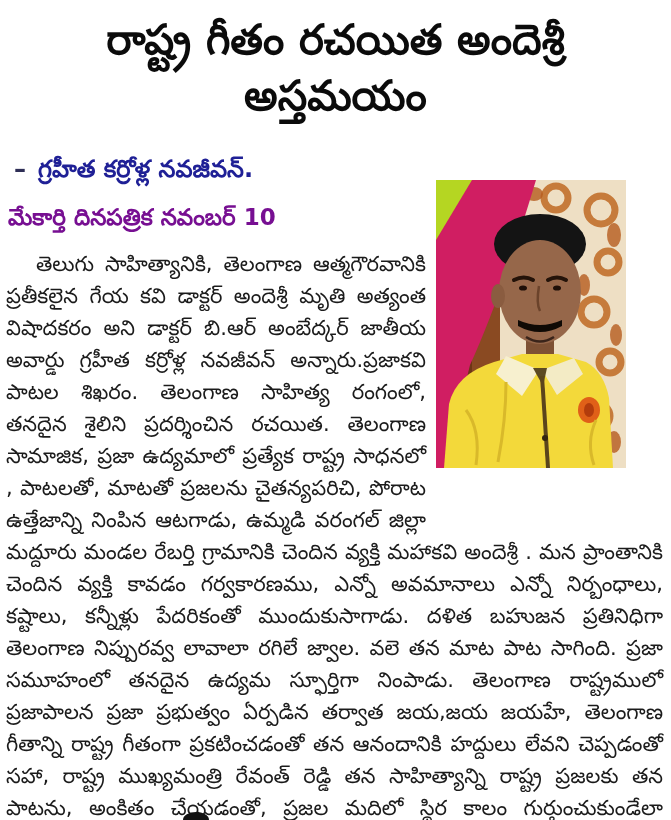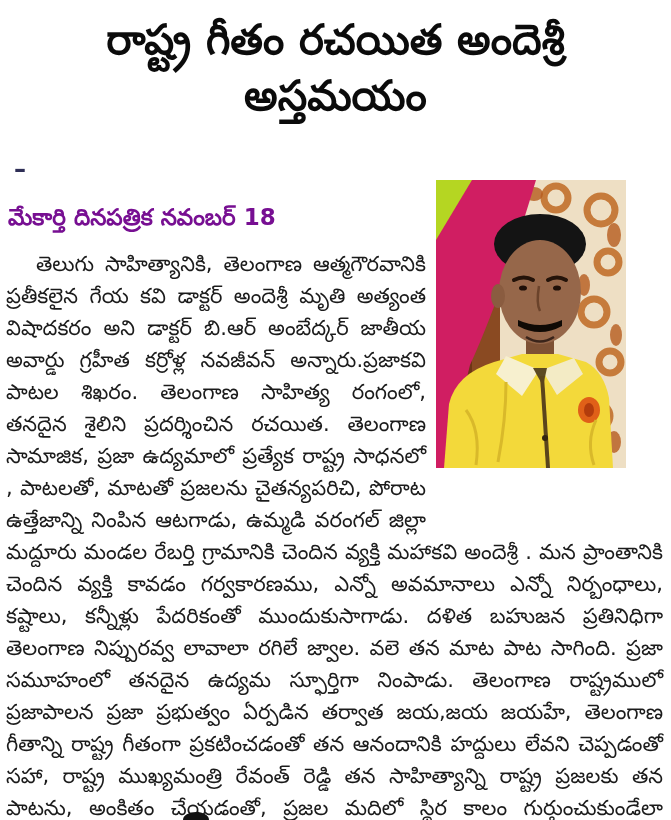--- a/index.html
+++ b/index.html
@@ -66,20 +66,21 @@
 
 <div class="page">
 
   <h1 class="headline">
     <span>రాష్ట్ర గీతం రచయిత అందెశ్రీ అస్తమయం</span>
   </h1>
 
   <div class="byline">
     <span class="dash">–</span>
     <div class="byline-text">
+      <div>గ్రహీత కర్రోళ్ల నవజీవన్.</div>
     </div>
   </div>
 
   <div class="photo-float">
     <svg width="190" height="288" viewBox="0 0 190 288" xmlns="http://www.w3.org/2000/svg">
 
       <rect x="0" y="0" width="190" height="288" fill="#eedfc4"></rect>
       <g fill="none" stroke="#c06a24" stroke-width="7" opacity="0.85">
         <circle cx="165" cy="30" r="14"></circle>
         <circle cx="172" cy="82" r="11"></circle>
@@ -128,19 +129,19 @@
         <ellipse cx="153" cy="230" rx="5" ry="7" fill="#b33c0c"></ellipse>
         <g stroke="#d9b92a" stroke-width="3" fill="none">
           <path d="M30,230 Q45,250 40,285"></path>
           <path d="M160,240 Q150,262 158,285"></path>
           <path d="M70,202 Q70,240 62,282"></path>
         </g>
       </g>
     </svg>
   </div>
 
-  <p class="dateline">మేకార్తి దినపత్రిక నవంబర్ 18</p>
+  <p class="dateline">మేకార్తి దినపత్రిక నవంబర్ 10</p>
 
   <p class="body-text">తెలుగు సాహిత్యానికి, తెలంగాణ ఆత్మగౌరవానికి ప్రతీకలైన గేయ కవి డాక్టర్ అందెశ్రీ మృతి అత్యంత విషాదకరం అని డాక్టర్ బి.ఆర్ అంబేద్కర్ జాతీయ అవార్డు గ్రహీత కర్రోళ్ల నవజీవన్ అన్నారు.ప్రజాకవి పాటల శిఖరం. తెలంగాణ సాహిత్య రంగంలో, తనదైన శైలిని ప్రదర్శించిన రచయిత. తెలంగాణ సామాజిక, ప్రజా ఉద్యమాలో ప్రత్యేక రాష్ట్ర సాధనలో , పాటలతో, మాటతో ప్రజలను చైతన్యపరిచి, పోరాట ఉత్తేజాన్ని నింపిన ఆటగాడు, ఉమ్మడి వరంగల్ జిల్లా మద్దూరు మండల రేబర్తి గ్రామానికి చెందిన వ్యక్తి మహాకవి అందెశ్రీ . మన ప్రాంతానికి చెందిన వ్యక్తి కావడం గర్వకారణము, ఎన్నో అవమానాలు ఎన్నో నిర్బంధాలు, కష్టాలు, కన్నీళ్లు పేదరికంతో ముందుకుసాగాడు. దళిత బహుజన ప్రతినిధిగా తెలంగాణ నిప్పురవ్వ లావాలా రగిలే జ్వాల. వలె తన మాట పాట సాగింది. ప్రజా సమూహంలో తనదైన ఉద్యమ స్ఫూర్తిగా నింపాడు. తెలంగాణ రాష్ట్రములో ప్రజాపాలన ప్రజా ప్రభుత్వం ఏర్పడిన తర్వాత జయ,జయ జయహే, తెలంగాణ గీతాన్ని రాష్ట్ర గీతంగా ప్రకటించడంతో తన ఆనందానికి హద్దులు లేవని చెప్పడంతో సహా, రాష్ట్ర ముఖ్యమంత్రి రేవంత్ రెడ్డి తన సాహిత్యాన్ని రాష్ట్ర ప్రజలకు తన పాటను, అంకితం చేయడంతో, ప్రజల మదిలో స్థిర కాలం గుర్తుంచుకుండేలా మిగిలిపోయారని అని అన్నారు.</p>
 
   <div class="cropped-glyph"></div>
 
 </div>
 
 </body></html>

